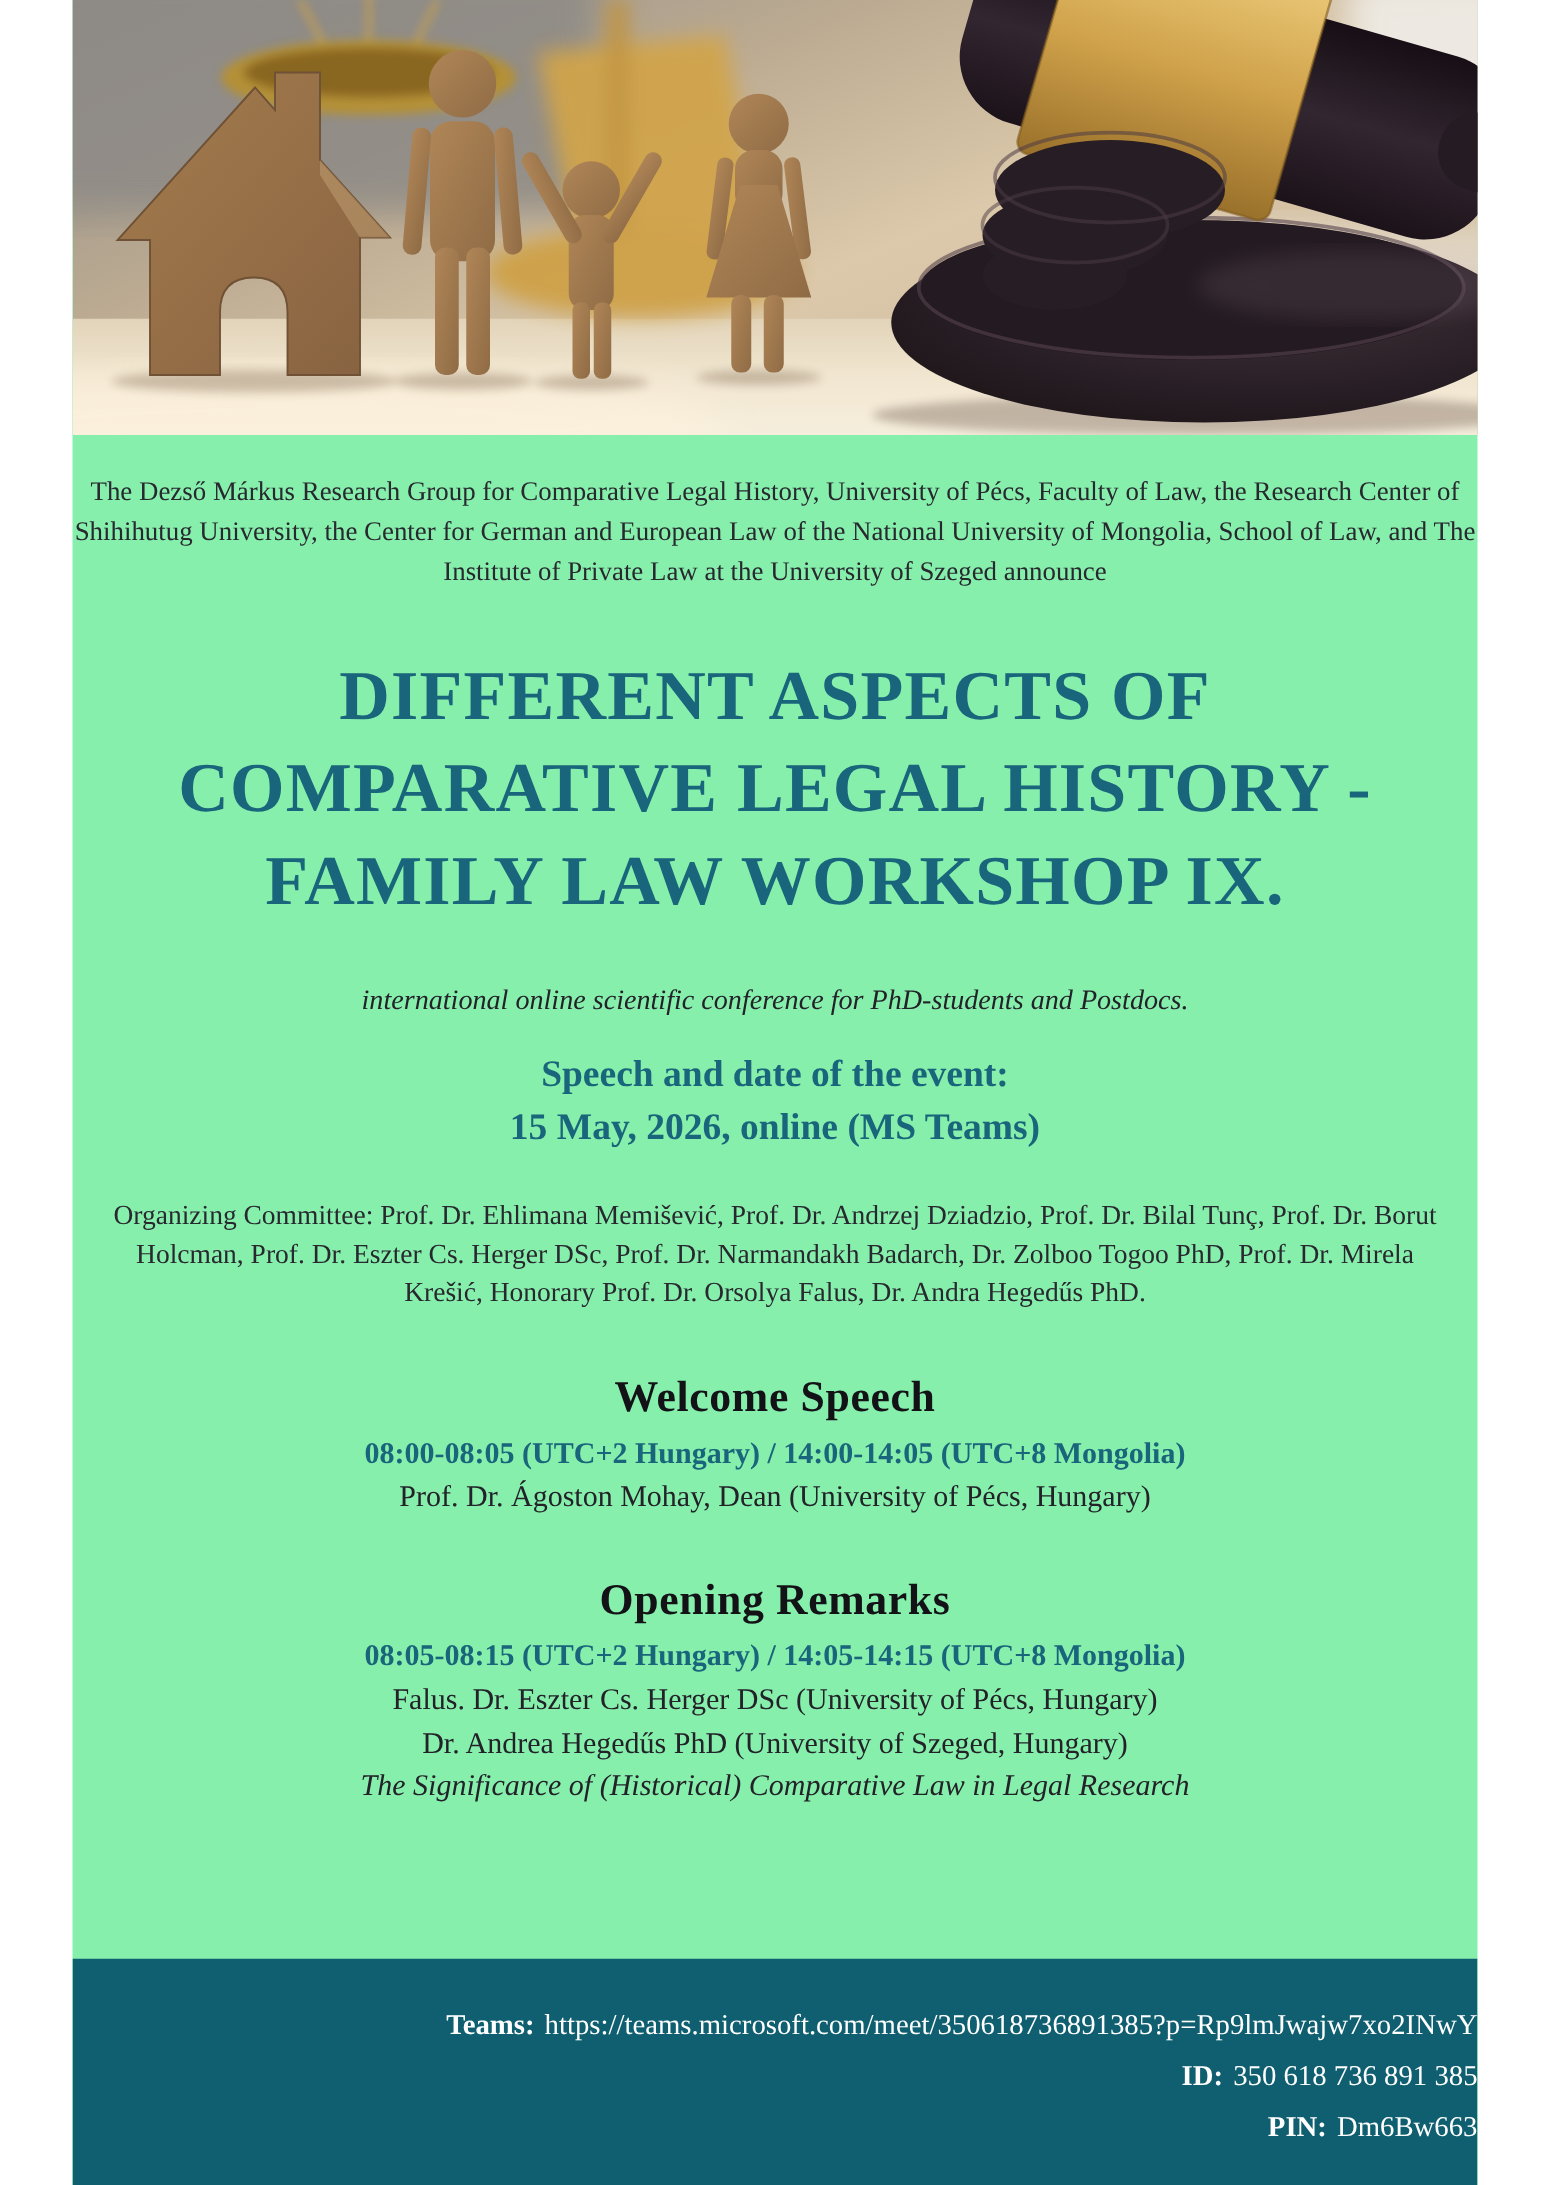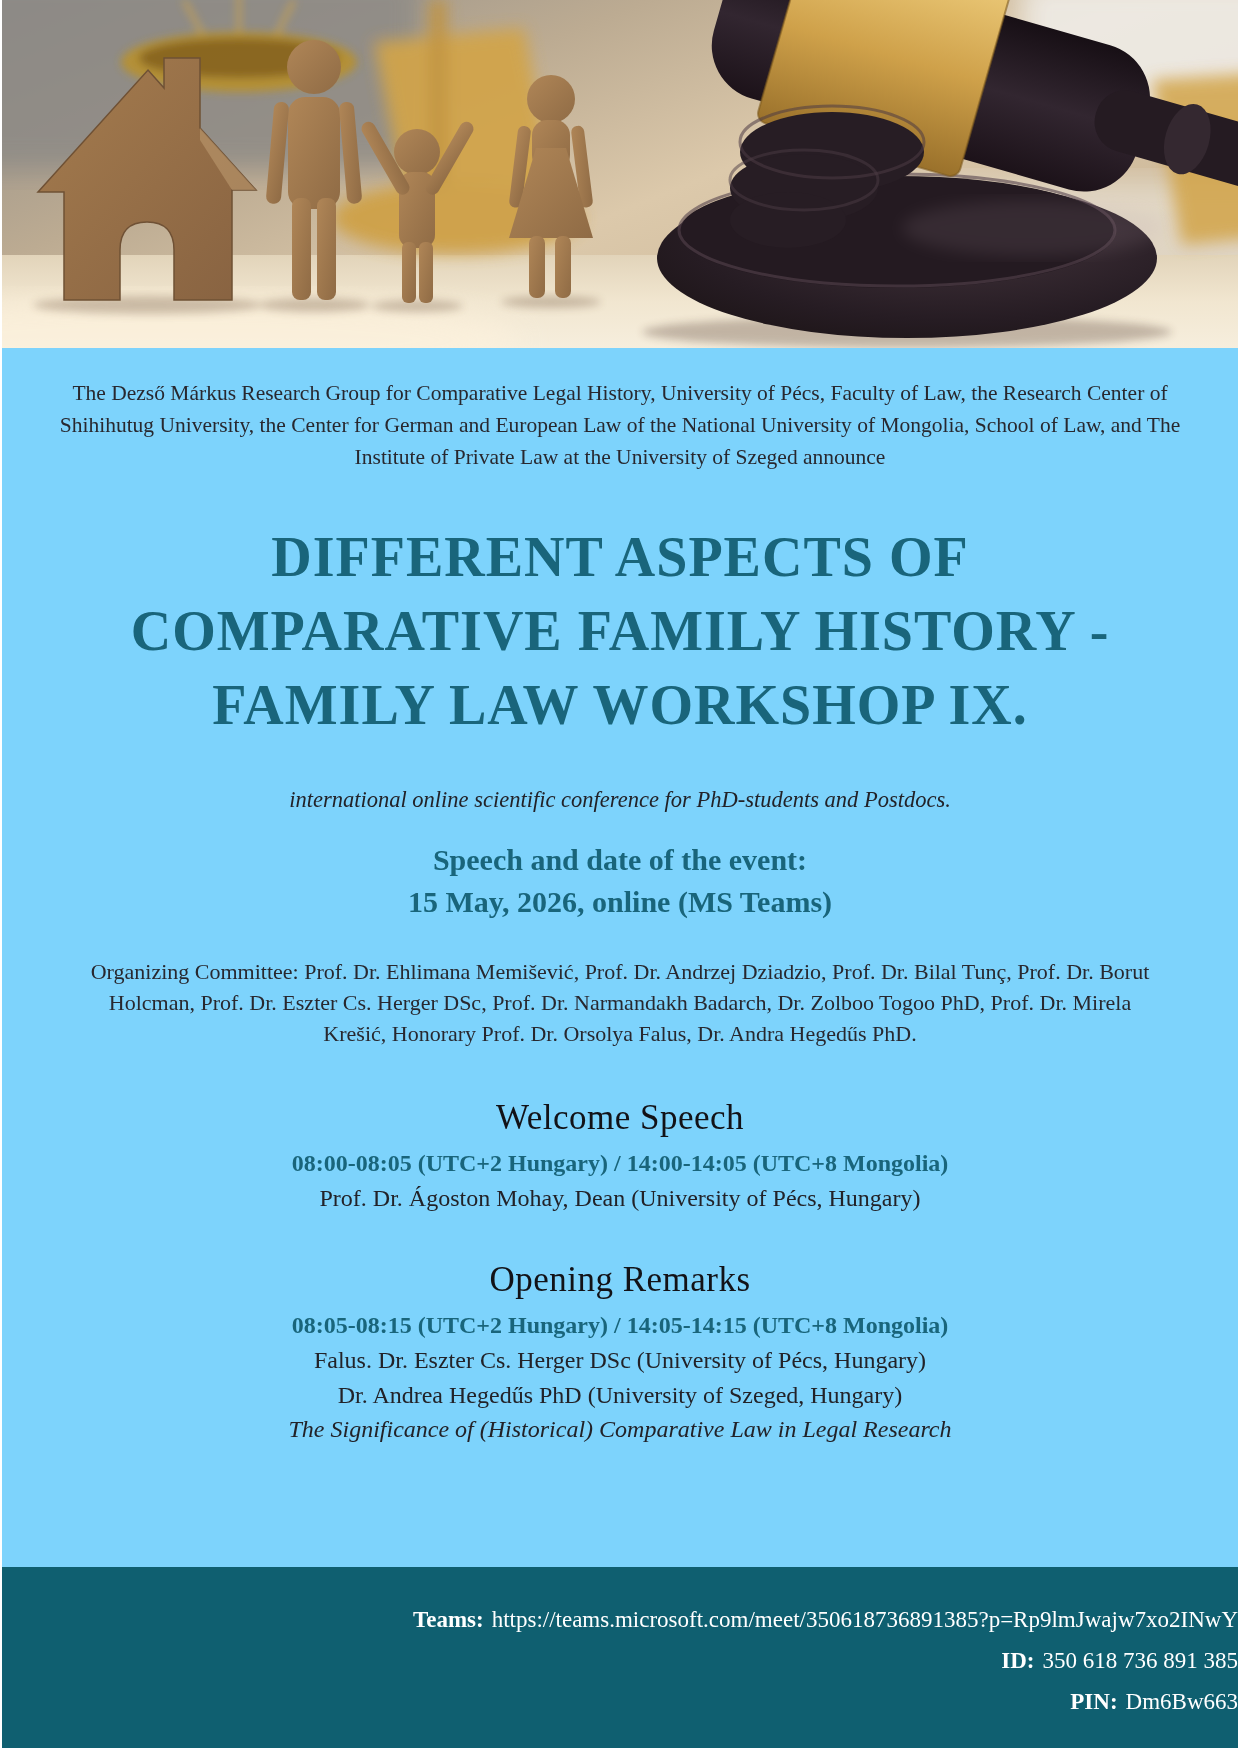--- a/index.html
+++ b/index.html
@@ -1,21 +1,21 @@
 <!DOCTYPE html>
 <html><head>
 <meta charset="utf-8">
 <style>
   html, body { margin: 0; padding: 0; background: #ffffff; }
   .page {
     position: relative;
-    width: 1236px;
+    width: 1124px;
     height: 1748px;
     margin: 0 auto;
-    background: #7dd3fc;
+    background: #86efac;
     font-family: "Liberation Serif", serif;
     color: #2c2c33;
     display: flex;
     flex-direction: column;
     overflow: hidden;
   }
   .hero { width: 1240px; height: 348px; flex: 0 0 auto; display: block; }
   .content { flex: 1 1 auto; text-align: center; }
   .intro {
     margin: 30px auto 0;
@@ -43,21 +43,21 @@
   .committee {
     margin: 34px auto 16px;
     max-width: 1090px;
     font-size: 22px;
     line-height: 1.42;
     color: #28282f;
   }
   .session { margin-top: 48px; }
   .session-heading {
     font-size: 35px;
-    font-weight: normal;
+    font-weight: bold;
     color: #121217;
     letter-spacing: 0.5px;
   }
   .session-time {
     margin-top: 12px;
     font-size: 24px;
     font-weight: bold;
     color: #19657b;
   }
   .session-line { margin-top: 8px; font-size: 24px; color: #222228; }
@@ -217,21 +217,21 @@
       </g>
     </g>
   </svg>
 
   <div class="content">
 
     <p class="intro">The Dezső Márkus Research Group for Comparative Legal History, University of Pécs, Faculty of Law, the Research Center of Shihihutug University, the Center for German and European Law of the National University of Mongolia, School of Law, and The Institute of Private Law at the University of Szeged announce</p>
 
     <div class="title-block">
       <div>DIFFERENT ASPECTS OF</div>
-      <div>COMPARATIVE FAMILY HISTORY -</div>
+      <div>COMPARATIVE LEGAL HISTORY -</div>
       <div>FAMILY LAW WORKSHOP IX.</div>
     </div>
 
     <div class="subtitle">international online scientific conference for PhD-students and Postdocs.</div>
 
     <div class="place-block">
       <div>Speech and date of the event:</div>
       <div>15 May, 2026, online (MS Teams)</div>
     </div>
 

